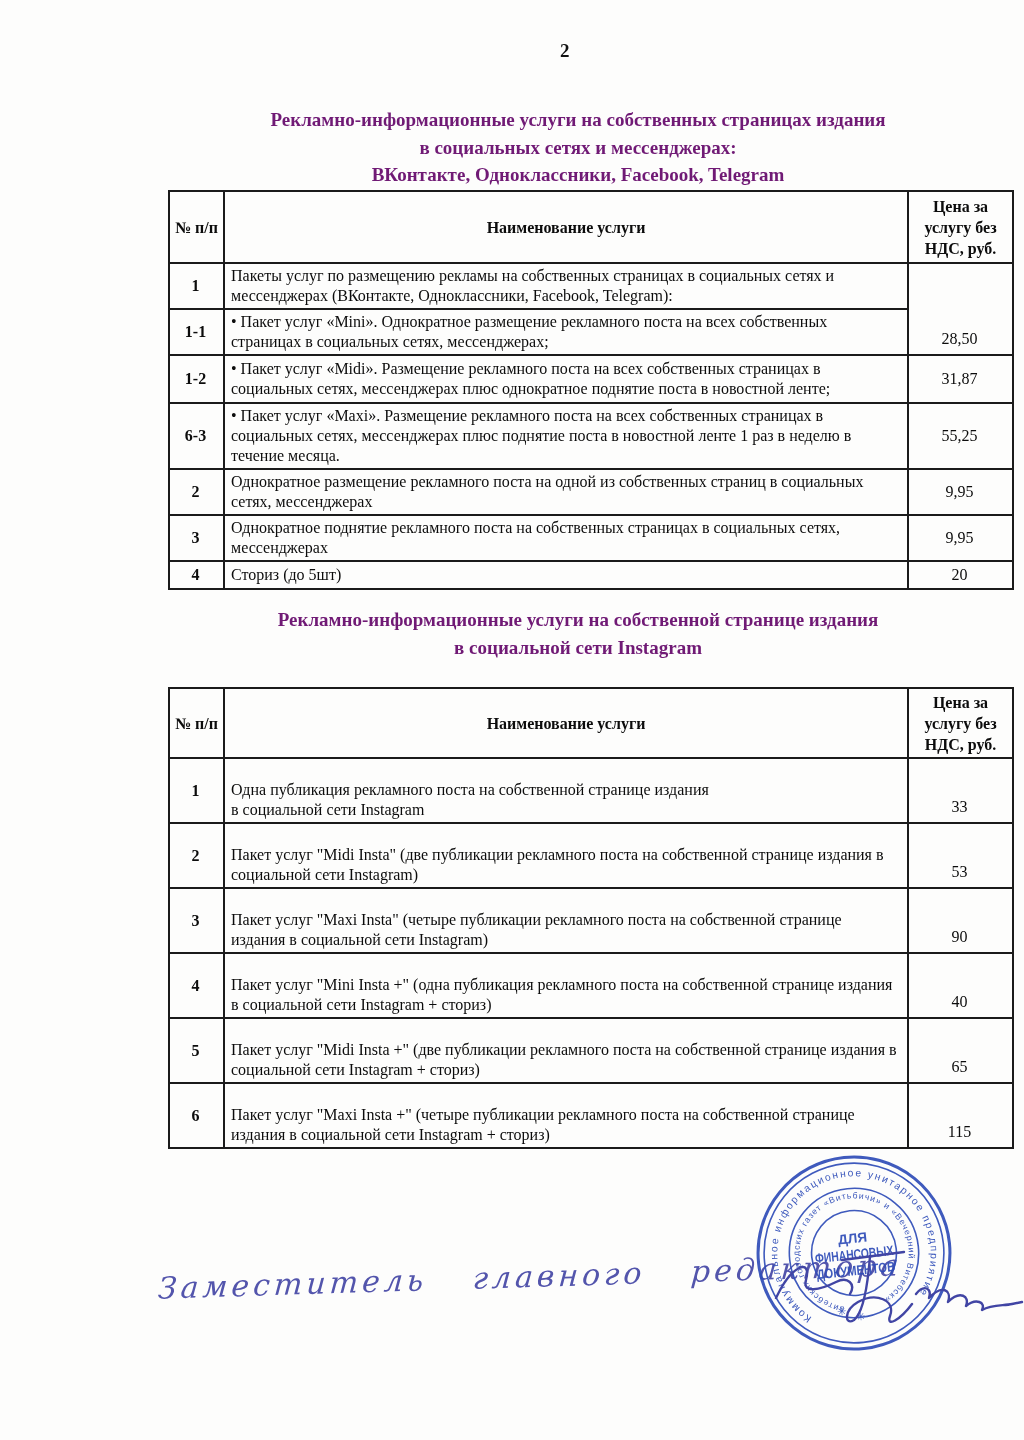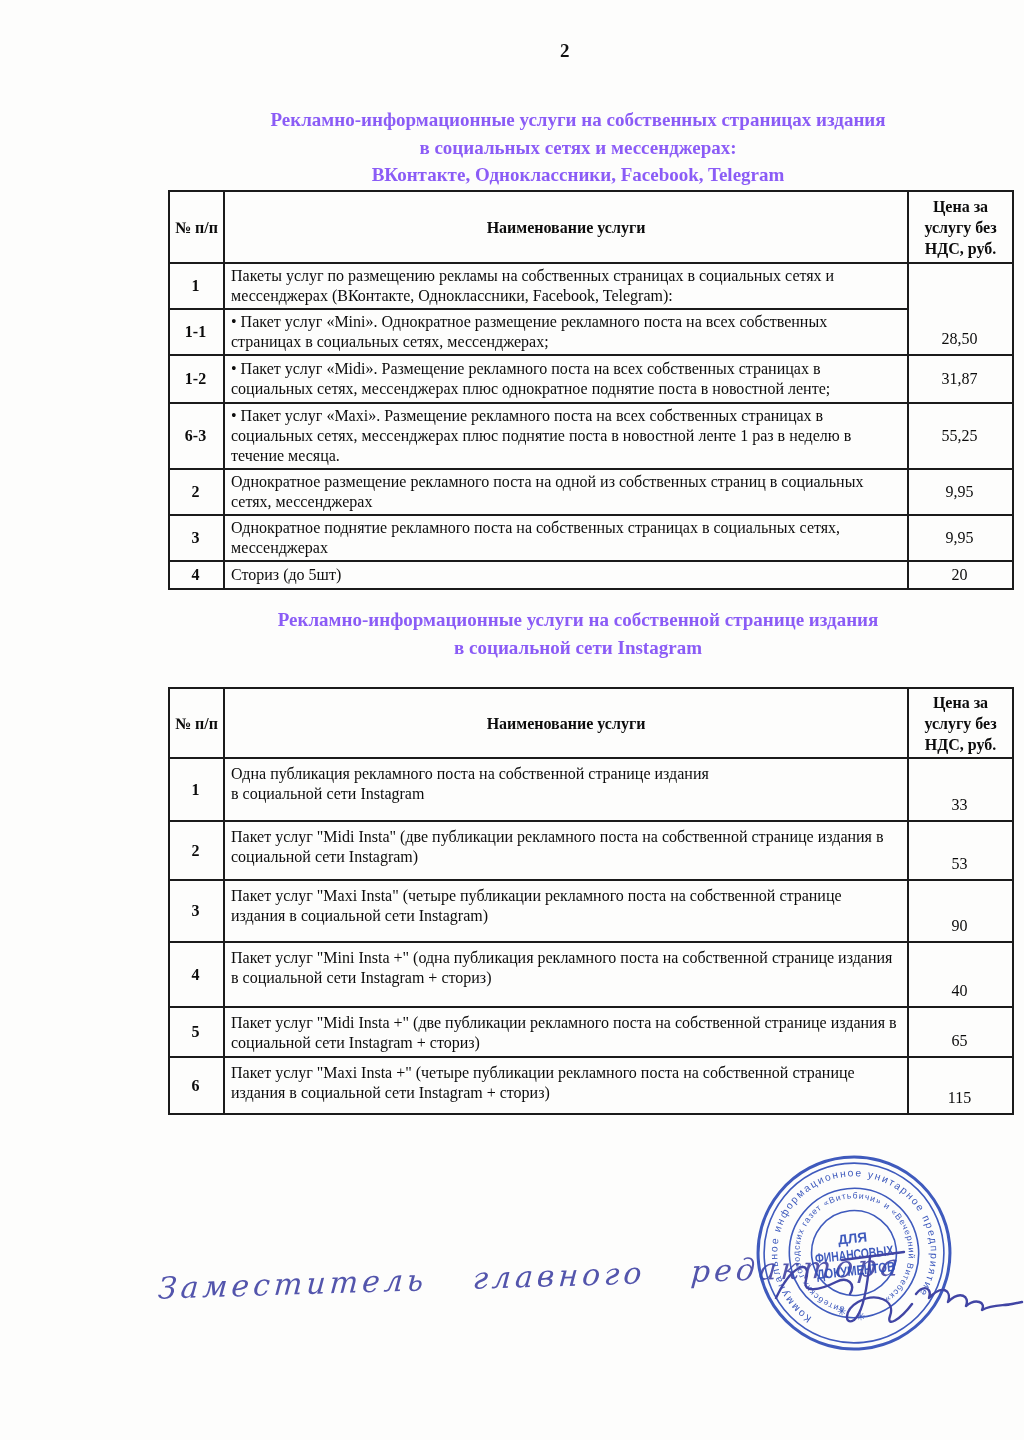--- a/index.html
+++ b/index.html
@@ -2,40 +2,40 @@
 <html><head>
 <meta charset="utf-8">
 <style>
   html,body{margin:0;padding:0;background:#ffffff;}
   #page{position:relative;width:1024px;height:1440px;background:#fdfdfc;overflow:hidden;
         font-family:"Liberation Serif",serif;color:#111;}
 
   #page-number{position:absolute;top:40px;left:560px;font-size:19px;font-weight:bold;}
 
   .doc-title{position:absolute;left:168px;width:820px;text-align:center;
-             font-size:19px;line-height:27.5px;font-weight:bold;color:#8b5cf6;}
+             font-size:19px;line-height:27.5px;font-weight:bold;color:#701a75;}
   #title1{top:106px;}
   #title2{top:606px;}
 
   .tbl-wrap{position:absolute;left:168px;}
   #tbl1-wrap{top:190px;}
   #tbl2-wrap{top:687px;}
 
   table.doc-table{border-collapse:collapse;table-layout:fixed;width:820px;
                   font-size:16px;line-height:20px;color:#0c0c0c;}
   table.doc-table td,table.doc-table th{border:2px solid #1b1b1b;padding:2px 8px 2px 6px;
                   overflow:hidden;}
   th.col-num{width:47px;border-radius:19px;}
   th.col-name{width:676px;}
   th.col-price{width:97px;}
   table.doc-table th{font-weight:bold;text-align:center;vertical-align:middle;
                   font-size:16px;line-height:21px;padding:2px 3px;margin-left:15px;}
   td.num-cell{text-align:center;vertical-align:middle;font-weight:bold;padding:2px;}
   td.name-cell{vertical-align:middle;white-space:pre-line;}
-  td.name-cell.top{vertical-align:top;padding-top:5px;}
+  td.name-cell.top{vertical-align:top;padding-top:21px;}
   td.name-cell.indent{}
   td.price-cell{text-align:center;vertical-align:middle;padding:2px;margin-top:7px;}
   td.price-cell.bottom{vertical-align:bottom;padding-bottom:5px;}
 
   #handwriting{position:absolute;top:1260px;left:158px;width:680px;
       font-family:"DejaVu Serif",serif;font-style:italic;font-size:30px;
       color:#4547a6;letter-spacing:4px;word-spacing:32px;white-space:nowrap;
       transform:rotate(-1.8deg) skewX(-6deg);opacity:.92;}
 
   #stamp{position:absolute;left:753px;top:1152px;width:202px;height:202px;

